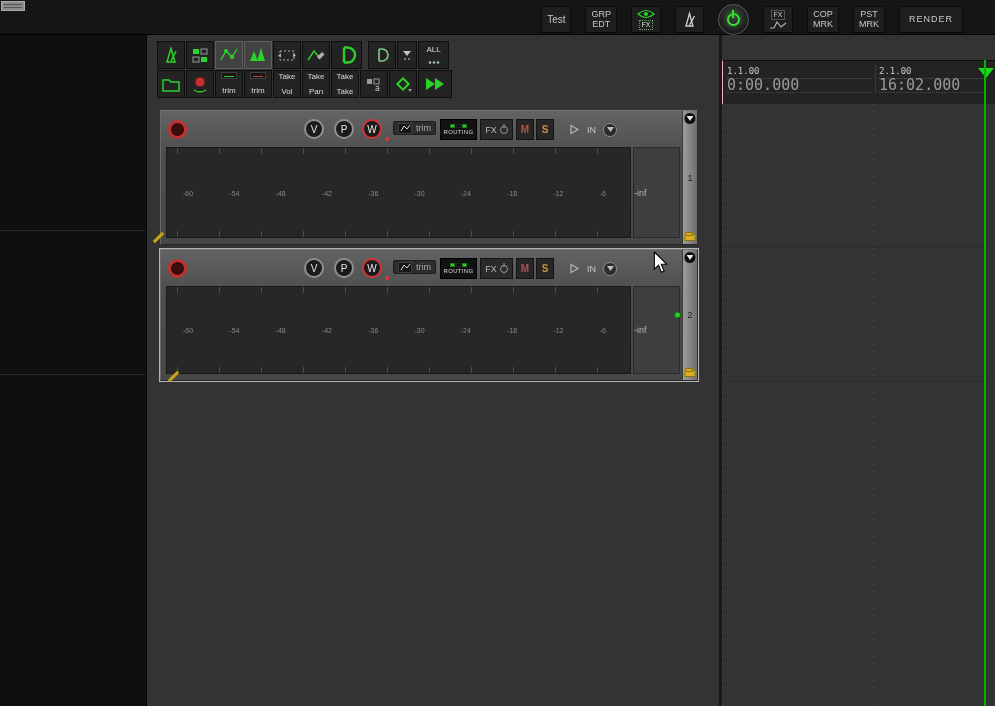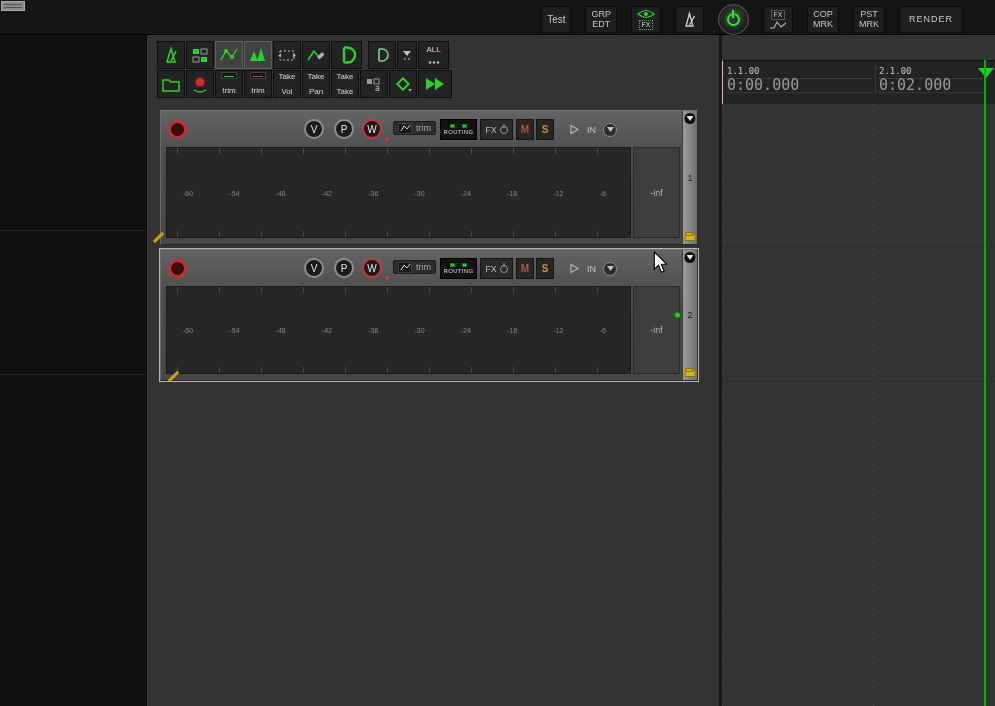--- a/index.html
+++ b/index.html
@@ -78,21 +78,21 @@
   .in-drop { width:14px; height:14px; border-radius:50%; background:#2b2b2b; border:1px solid #8f8f8f;
              display:flex; align-items:center; justify-content:center; }
   .meter { position:absolute; left:5px; top:36px; width:465px; bottom:6px; background:#272727; border:1px solid #1a1a1a; }
   .meter::before, .meter::after { content:""; position:absolute; left:10px; right:10px; height:6px;
      background:repeating-linear-gradient(90deg, #4d4d4d 0 1px, transparent 1px 42px); }
   .meter::before { top:0; } .meter::after { bottom:0; }
   .scale { position:absolute; left:0; right:0; top:50%; transform:translateY(-50%);
            display:flex; justify-content:space-between; padding:0 24px 0 16px; }
   .scale span { font-size:7px; color:#878787; }
   .meter-readout { position:absolute; left:472px; top:36px; width:47px; bottom:6px; background:#3e3e3e; border:1px solid #2b2b2b;
-                   display:flex; align-items:center; justify-content:center; font-size:9px; color:#b2b2b2; }
+                   display:flex; align-items:center; justify-content:flex-start; font-size:9px; color:#b2b2b2; }
   .num-strip { position:absolute; right:0; top:0; width:15px; height:100%;
                background:linear-gradient(90deg,#9d9d9d,#6e6e6e); border-left:1px solid #3a3a3a; }
   .track-num { position:absolute; top:50%; left:50%; transform:translate(-50%,-50%); font-size:9px; color:#1d1d1d; }
   .drop-circle { position:absolute; top:1px; left:50%; transform:translateX(-50%); width:13px; height:13px; border-radius:50%;
                  background:#0c0c0c; border:1px solid #8a8a8a; display:flex; align-items:center; justify-content:center; }
   .folder-icon { position:absolute; bottom:3px; left:50%; transform:translateX(-50%); width:11px; height:7px;
                  background:#d8b31e; border:1px solid #8a7210; }
   .folder-icon::before { content:""; position:absolute; left:0; top:-3px; width:5px; height:2px; background:#d8b31e; border:1px solid #8a7210; }
   .green-dot { position:absolute; left:-9px; top:50%; transform:translateY(-50%); width:7px; height:7px; border-radius:50%;
                background:#28d028; border:1px solid #0c660c; }
@@ -503,21 +503,21 @@
   <div class="corner-mark m1"></div>
   <div class="corner-mark m2"></div>
 
   <div class="ruler">
     <div class="marker mk1">
       <span class="bar">1.1.00</span>
       <span class="time">0:00.000</span>
     </div>
     <div class="marker mk2">
       <span class="bar">2.1.00</span>
-      <span class="time">0:02.000</span>
+      <span class="time">16:02.000</span>
     </div>
     <div class="cursor-tri"></div>
   </div>
 
   <div class="arrange">
     <div class="vgrid g1"></div>
     <div class="vgrid g2"></div>
     <div class="lane-line t1"></div>
     <div class="lane-line t2"></div>
   </div>

